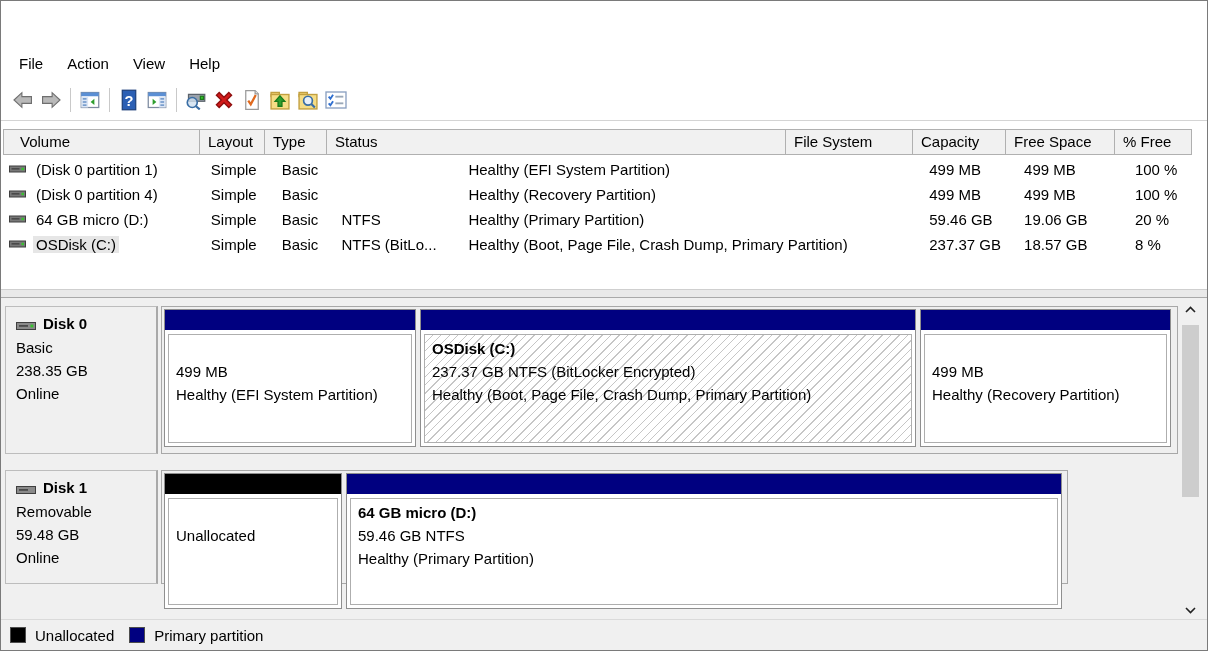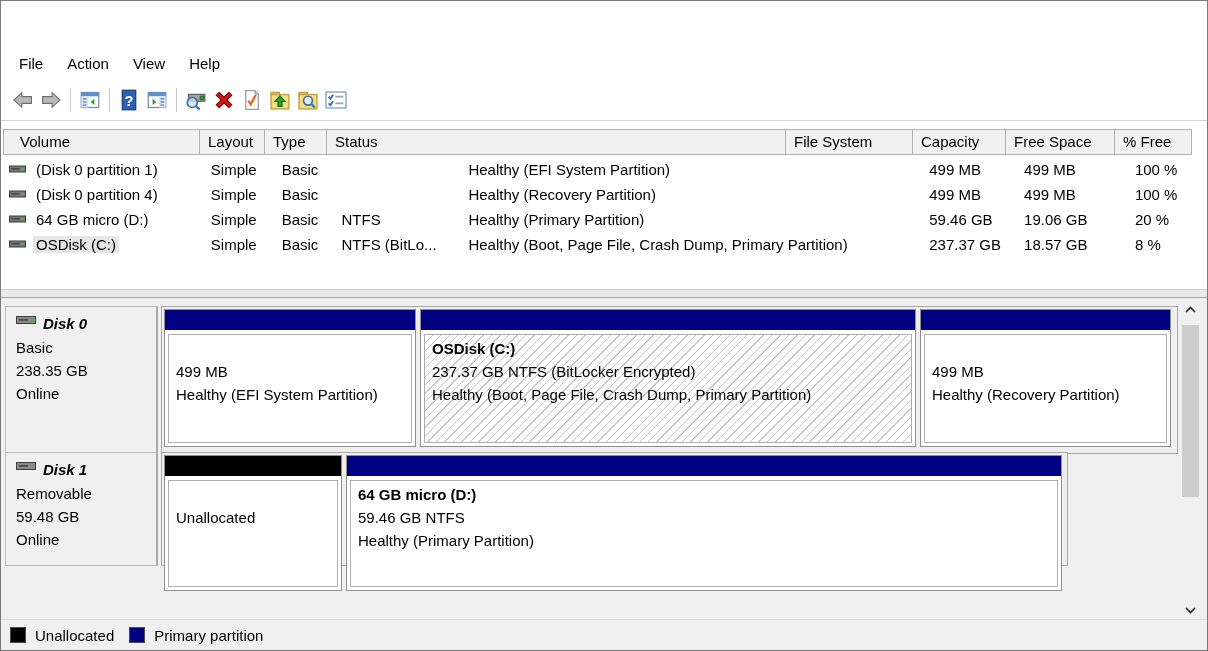--- a/index.html
+++ b/index.html
@@ -43,23 +43,23 @@
   .vol-label { margin-left:7px; padding:0 3px; }
   .vol-label.selected { background:#e6e6e6; }
 
   
   .splitter { position:absolute; top:288px; left:0; right:0; height:9px; background:#e9e9e9; border-top:1px solid #cfcfcf; border-bottom:1px solid #a9a9a9; }
 
   
   .graph-pane { position:absolute; top:297px; left:0; right:0; bottom:0; background:#f0f0f0; }
   .disk-row { position:absolute; left:4px; }
   .disk-row.d0 { top:8px; height:148px; width:1173px; }
-  .disk-row.d1 { top:154px; height:114px; width:1066px; }
+  .disk-row.d1 { top:172px; height:114px; width:1066px; }
   .disk-info { position:absolute; left:0; top:0; width:153px; height:100%; background:#f0f0f0; border:1px solid #bdbdbd; border-right:2px solid #a9a9a9; padding:8px 0 0 10px; }
-  .disk-title { display:flex; align-items:flex-start; font-weight:bold; margin-bottom:4px;font-style:italic; }
+  .disk-title { display:flex; align-items:flex-end; font-weight:bold; margin-bottom:4px; }
   .disk-title span { margin-left:7px; }
   .disk-line { line-height:23px; }
   .strip { position:absolute; left:156px; top:0; height:100%; border:1px solid #a8a8a8; background:#efefef; }
   .strip.s0 { width:1017px; }
   .strip.s1 { width:907px; }
   .part { position:absolute; top:2px; height:138px; border:1px solid #8f8f8f; background:#fff; }
   .d1 .part { height:136px; }
   .pbar { height:20px; }
   .pbar.primary { background:#000080; }
   .pbar.unallocated { background:#000000; }

